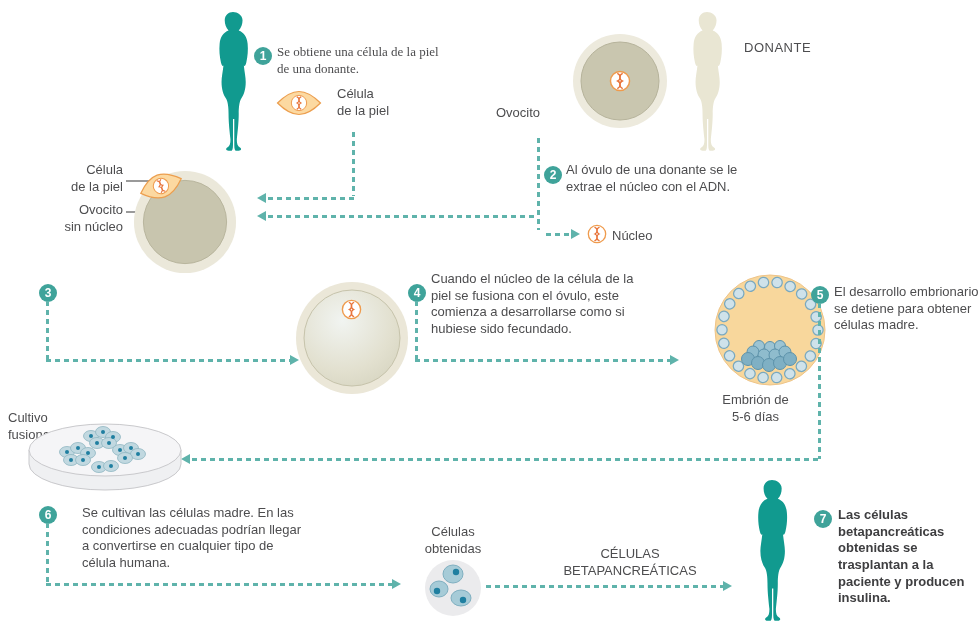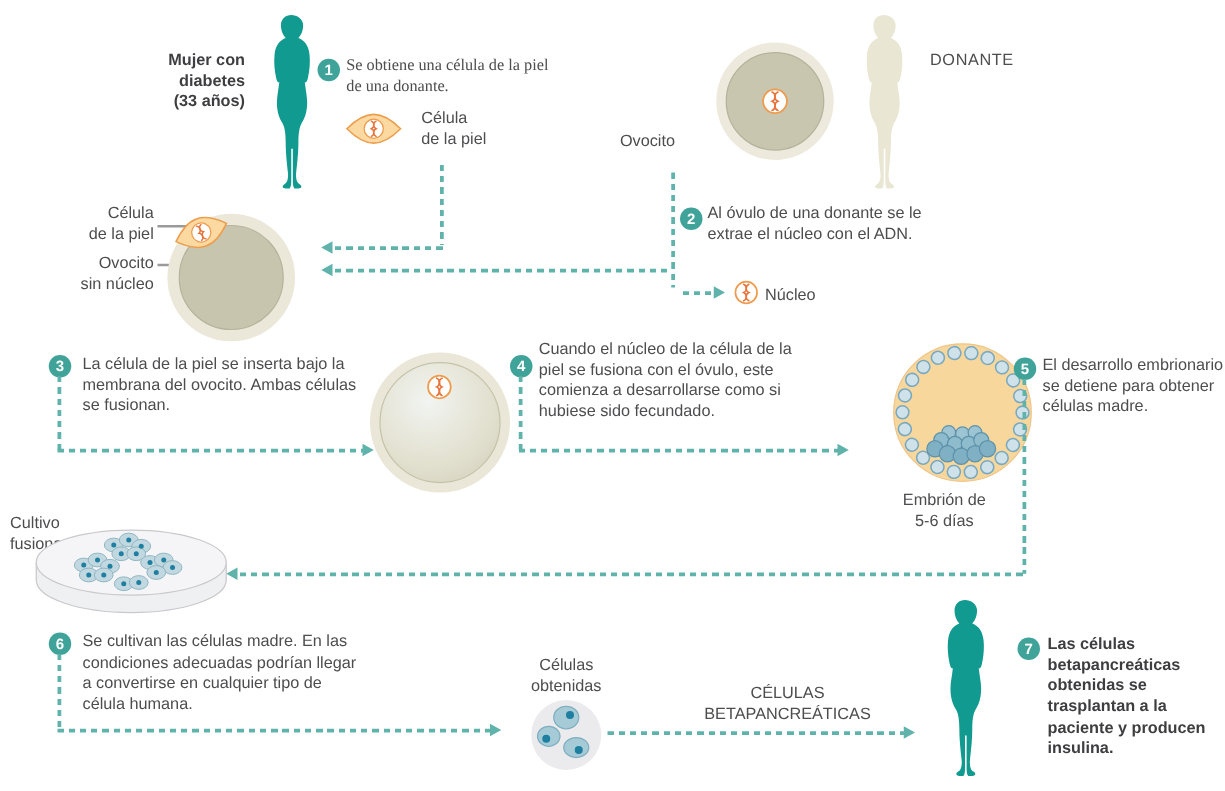--- a/index.html
+++ b/index.html
@@ -58,23 +58,20 @@
                C33 212 33 216 35 218 L40 218 C44 218 45 215 42 213
                C38 211 37 207 37 200 C38 190 40 175 40 160 C40 150 41 141 44 136
                C48 130 51 122 51 110 C51 102 49 94 48 84 C49 86 51 84 52 79
                C54 70 55 60 54 50 C53 39 48 32 40 29 C44 25 46 19 46 13 C46 5 38 0 31 0 Z"></path>
     </symbol>
   </defs>
 </svg>
 
 <div id="stage">
 
-  <div class="abs txt bold pre right" style="left:108px;top:40px;width:88px;">Mujer con
-diabetes
-(33 años)</div>
   <svg class="abs" style="left:208px;top:12px" width="50" height="140" viewBox="0 0 62 220">
     <use href="#sym-woman" class="fig-teal"></use>
   </svg>
 
   <div class="abs badge" style="left:254px;top:47px;">
     <span>1</span>
   </div>
   <div class="abs txt" style="left:277px;top:44px;width:163px;font-family:Liberation Serif, serif;">Se obtiene una célula de la piel de una donante.</div>
 
   <svg class="abs" style="left:276px;top:89px" width="46" height="28" viewBox="0 0 60 34">
@@ -123,21 +120,20 @@
     <circle cx="55" cy="55" r="54" fill="#ebe8da"></circle>
     <circle cx="55" cy="55" r="44" fill="#c8c5ae" stroke="#b6b39b" stroke-width="1"></circle>
   </svg>
   <svg class="abs" style="left:138px;top:172px;transform:rotate(-20deg);" width="46" height="28" viewBox="0 0 60 34">
       <use href="#sym-lens"></use>
     </svg>
 
   <div class="abs badge" style="left:39px;top:284px;">
     <span>3</span>
   </div>
-  <div class="abs txt" style="left:66px;top:283px;width:230px;">La célula de la piel se inserta bajo la membrana del ovocito. Ambas células se fusionan.</div>
   <div class="abs dash-v" style="left:46px;top:301px;height:60px;"></div>
   <div class="abs dash-h" style="left:46px;top:359px;width:245px;"></div>
   <div class="abs arr-r" style="left:290px;top:355px;"></div>
 
   <svg class="abs" style="left:295px;top:281px" width="114" height="114" viewBox="0 0 114 114">
     <circle cx="57" cy="57" r="56" fill="#ebe7d8"></circle>
     <circle cx="57" cy="57" r="48" fill="url(#cellgrad)" stroke="#c6c3ab" stroke-width="1"></circle>
     <use href="#sym-nucleus" x="46" y="18" width="21" height="21"></use>
   </svg>
 
@@ -221,21 +217,21 @@
         <circle cx="113" cy="36" r="2"></circle>
         <circle cx="100" cy="40" r="2"></circle>
       <circle cx="74" cy="49" r="2"></circle>
         <circle cx="86" cy="48" r="2"></circle>
     </g>
   </svg>
 
   <div class="abs badge" style="left:39px;top:506px;">
     <span>6</span>
   </div>
-  <div class="abs txt" style="left:66px;top:505px;width:225px;">Se cultivan las células madre. En las condiciones adecuadas podrían llegar a convertirse en cualquier tipo de célula humana.</div>
+  <div class="abs txt" style="left:82px;top:505px;width:225px;">Se cultivan las células madre. En las condiciones adecuadas podrían llegar a convertirse en cualquier tipo de célula humana.</div>
   <div class="abs dash-v" style="left:46px;top:523px;height:62px;"></div>
   <div class="abs dash-h" style="left:46px;top:583px;width:347px;"></div>
   <div class="abs arr-r" style="left:392px;top:579px;"></div>
 
   <div class="abs txt center pre" style="left:413px;top:524px;width:80px;">Células
 obtenidas</div>
   <svg class="abs" style="left:423px;top:558px" width="60" height="60" viewBox="0 0 60 60">
     <circle cx="30" cy="30" r="28" fill="#ebebed"></circle>
     <g stroke="#7fafc0" stroke-width="1" fill="#a6cbd7">
       <ellipse cx="30" cy="16" rx="10" ry="9"></ellipse>

